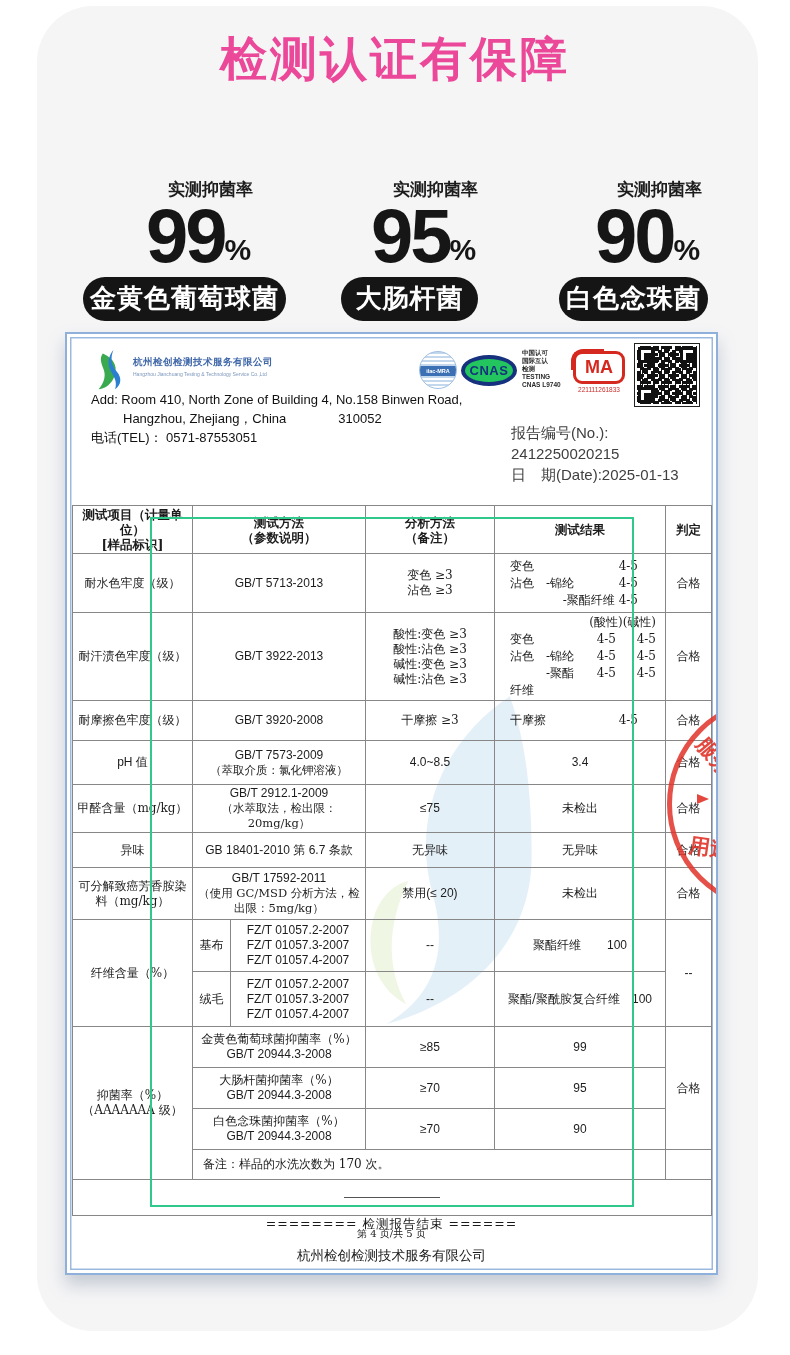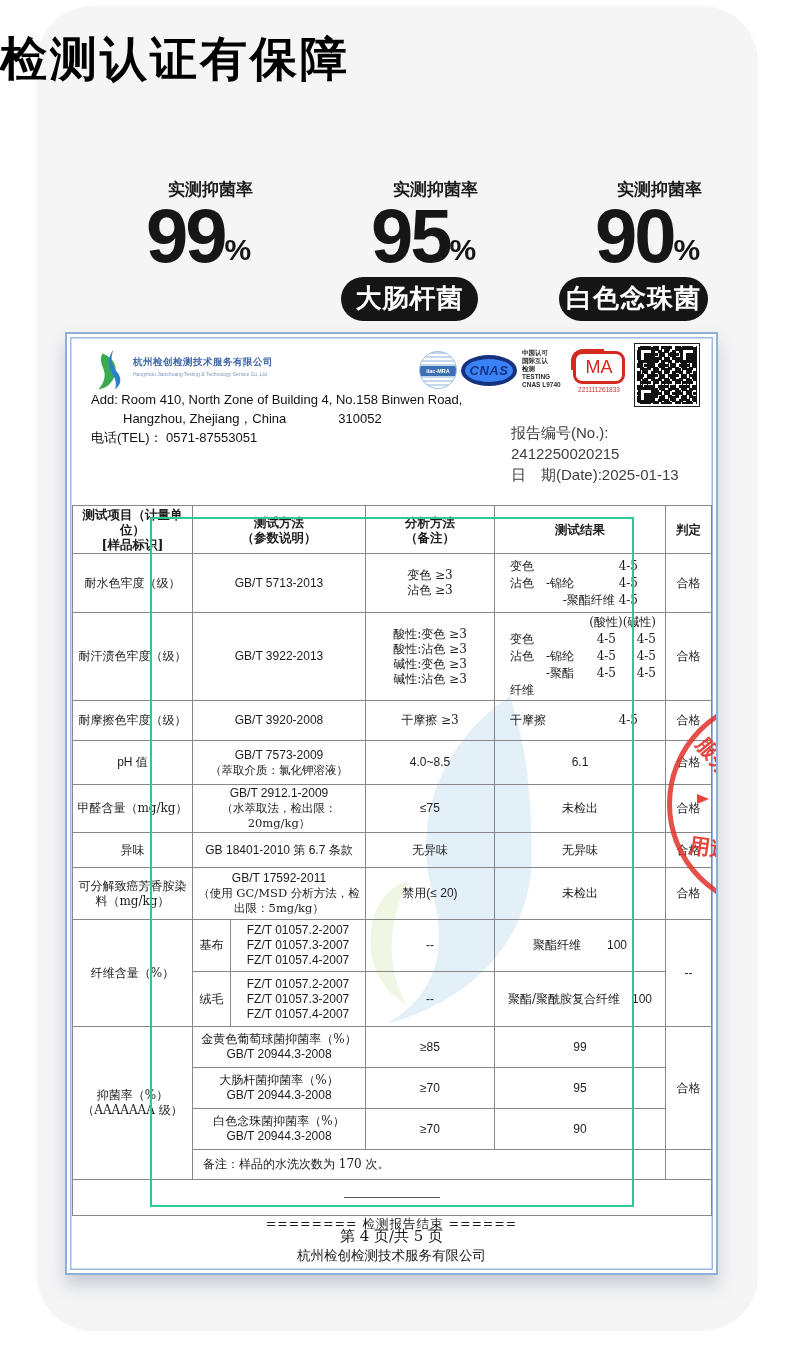--- a/index.html
+++ b/index.html
@@ -1,22 +1,22 @@
 <!DOCTYPE html>
 <html><head>
 <meta charset="utf-8">
 <style>
   * { margin:0; padding:0; box-sizing:border-box; }
   body { background:#fff; font-family:"Liberation Sans", sans-serif; }
   .page { position:relative; width:790px; height:1355px; background:#fff; overflow:hidden; margin:0 auto; }
   .card { position:absolute; left:37px; top:6px; width:721px; height:1325px; background:#f5f5f6; border-radius:56px; }
 
   
-  .hero-title { position:absolute; left:0; top:28px; width:100%; text-align:left;
-    font-size:47px; font-weight:800; color:#000000; letter-spacing:3px; }
+  .hero-title { position:absolute; left:0; top:28px; width:100%; text-align:center;
+    font-size:47px; font-weight:800; color:#ec4899; letter-spacing:3px; }
   .stat-col { position:absolute; top:178px; display:flex; flex-direction:column; align-items:center; }
   .stat-label { font-size:17px; font-weight:700; color:#1c1c1c; transform:translateX(26px); margin-bottom:2px; }
   .stat-num { display:flex; align-items:flex-end; justify-content:center; transform:translateX(14px); }
   .stat-num .digits { font-size:76px; font-weight:800; line-height:.88; letter-spacing:-3px; color:#161616; }
   .stat-num .pct { font-size:30px; font-weight:700; padding-bottom:3px; color:#161616; }
   .pill { margin-top:7px; height:44px; width:100%; border-radius:23px; background:#151515;
     color:#fff; font-size:26px; font-weight:800; letter-spacing:1px;
     display:flex; align-items:center; justify-content:center; white-space:nowrap; }
 
   
@@ -26,26 +26,26 @@
   .logo { position:absolute; left:24px; top:15px; width:36px; height:42px; }
   .company { position:absolute; left:66px; top:22px; }
   .company .cn { font-size:9.5px; font-weight:700; color:#3f67a8; letter-spacing:.5px; }
   .company .en { font-size:5px; color:#7c97bd; margin-top:2px; }
 
   .ilac { position:absolute; left:352px; top:17px; width:38px; height:38px; border-radius:50%;
     border:1.5px solid #9fc0e2; background:repeating-linear-gradient(0deg,#fff 0 2px,#c3d8ec 2px 4px); overflow:hidden; }
   .ilac .band { position:absolute; left:0; right:0; top:14px; height:10px; background:#3c70b5;
     color:#fff; font-size:5.5px; font-weight:700; display:flex; align-items:center; justify-content:center; }
   .cnas { position:absolute; left:394px; top:21px; width:56px; height:31px; border:4px solid #16327e; border-radius:50%;
-    background:#3b82f6; color:#16327e; font-weight:800; font-style:italic; font-size:13px;
+    background:#22c55e; color:#16327e; font-weight:800; font-size:13px;
     display:flex; align-items:center; justify-content:center; letter-spacing:.5px; }
   .accred { position:absolute; left:455px; top:15px; width:48px; color:#2a2a2a; }
   .accred div { font-size:6.5px; font-weight:700; line-height:8px; }
   .cma { position:absolute; left:506px; top:17px; width:52px; height:33px; border:3px solid #d5281e;
-    border-radius:9px; color:#d5281e; font-weight:400; font-size:18px;
+    border-radius:9px; color:#d5281e; font-weight:700; font-size:18px;
     display:flex; align-items:center; justify-content:center; }
   .cma::before { content:""; position:absolute; left:-5px; top:-5px; width:30px; height:18px;
     border:3px solid #d5281e; border-bottom:none; border-right:none; border-radius:12px 0 0 0; }
   .cma-no { position:absolute; left:500px; top:52px; width:64px; text-align:center; font-size:6.5px; color:#c9302c; }
   .qr { position:absolute; left:568px; top:10px; width:64px; height:62px; background:
       repeating-conic-gradient(#111 0% 25%, transparent 0% 50%),
       repeating-conic-gradient(#111 0% 25%, #fff 0% 50%);
     background-size:11px 11px, 7px 7px; border:2px solid #fff; outline:1px solid #222; }
   .finder { position:absolute; width:16px; height:16px; border:3px solid #111; background:#fff; }
   .finder::after { content:""; position:absolute; left:3px; top:3px; width:7px; height:7px; background:#111; }
@@ -78,39 +78,40 @@
   .watermark { position:absolute; left:268px; top:360px; width:235px; height:330px; z-index:1; opacity:.55; }
   .stamp { position:absolute; left:600px; top:363px; width:214px; height:214px; border-radius:50%;
     border:5px solid rgba(224,51,40,.85); z-index:6; }
   .stamp-char { position:absolute; z-index:7; color:rgba(224,51,40,.9); font-weight:700; font-size:21px;
     font-family:"DejaVu Serif", serif; white-space:nowrap; }
   .stamp-tri { position:absolute; left:630px; top:460px; z-index:7; width:0; height:0;
     border-left:12px solid rgba(224,51,40,.9); border-top:5px solid transparent; border-bottom:5px solid transparent; }
 
   .end-banner { position:absolute; left:0; top:862px; width:100%; text-align:center; font-size:12.5px;
     font-family:"DejaVu Serif", serif; letter-spacing:1px; z-index:2;margin-top:20px; }
-  .page-line { position:absolute; left:0; top:893px; width:100%; text-align:center; font-size:15px;
+  .page-line { position:absolute; left:0; top:893px; width:100%; text-align:center; font-size:10px;
     font-family:"DejaVu Serif", serif; z-index:2; }
   .foot-co { position:absolute; left:0; top:913px; width:100%; text-align:center; font-size:13.5px;
     font-family:"DejaVu Serif", serif; z-index:2; }
 </style>
 </head>
 <body>
 
 <div class="page">
   <div class="card"></div>
 
   <div class="hero-title">检测认证有保障</div>
 
   <div class="stat-col" style="left:83px; width:203px;">
     <div class="stat-label">实测抑菌率</div>
     <div class="stat-num">
       <span class="digits">99</span>
       <span class="pct">%</span>
     </div>
+    <div class="pill">金黄色葡萄球菌</div>
   </div>
 
   <div class="stat-col" style="left:341px; width:137px;">
     <div class="stat-label">实测抑菌率</div>
     <div class="stat-num">
       <span class="digits">95</span>
       <span class="pct">%</span>
     </div>
     <div class="pill">大肠杆菌</div>
   </div>
@@ -268,21 +269,21 @@
         <td>合格</td>
       </tr>
 
       <tr style="height:44px">
         <td class="code">pH 值</td>
         <td colspan="2">
           <div class="code">GB/T 7573-2009</div>
           <div style="font-size:11.5px">（萃取介质：氯化钾溶液）</div>
         </td>
         <td class="code">4.0~8.5</td>
-        <td class="code">6.1</td>
+        <td class="code">3.4</td>
         <td>合格</td>
       </tr>
 
       <tr style="height:45px">
         <td>甲醛含量（mg/kg）</td>
         <td colspan="2">
           <div class="code">GB/T 2912.1-2009</div>
           <div style="font-size:11.5px">（水萃取法，检出限：20mg/kg）</div>
         </td>
         <td class="code">≤75</td>

